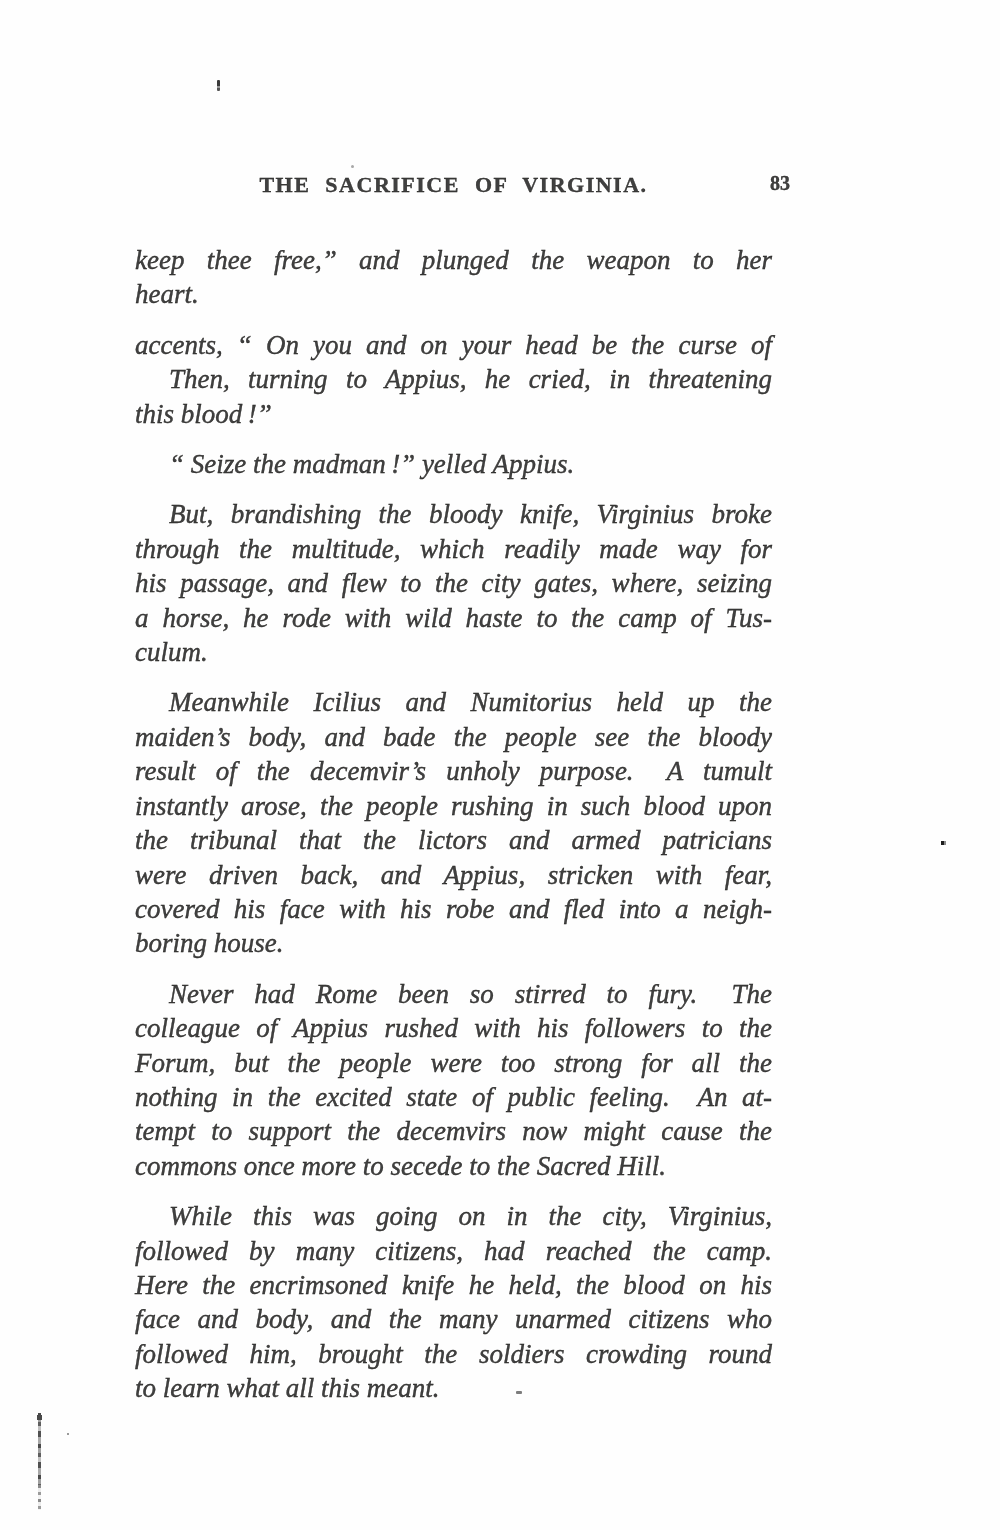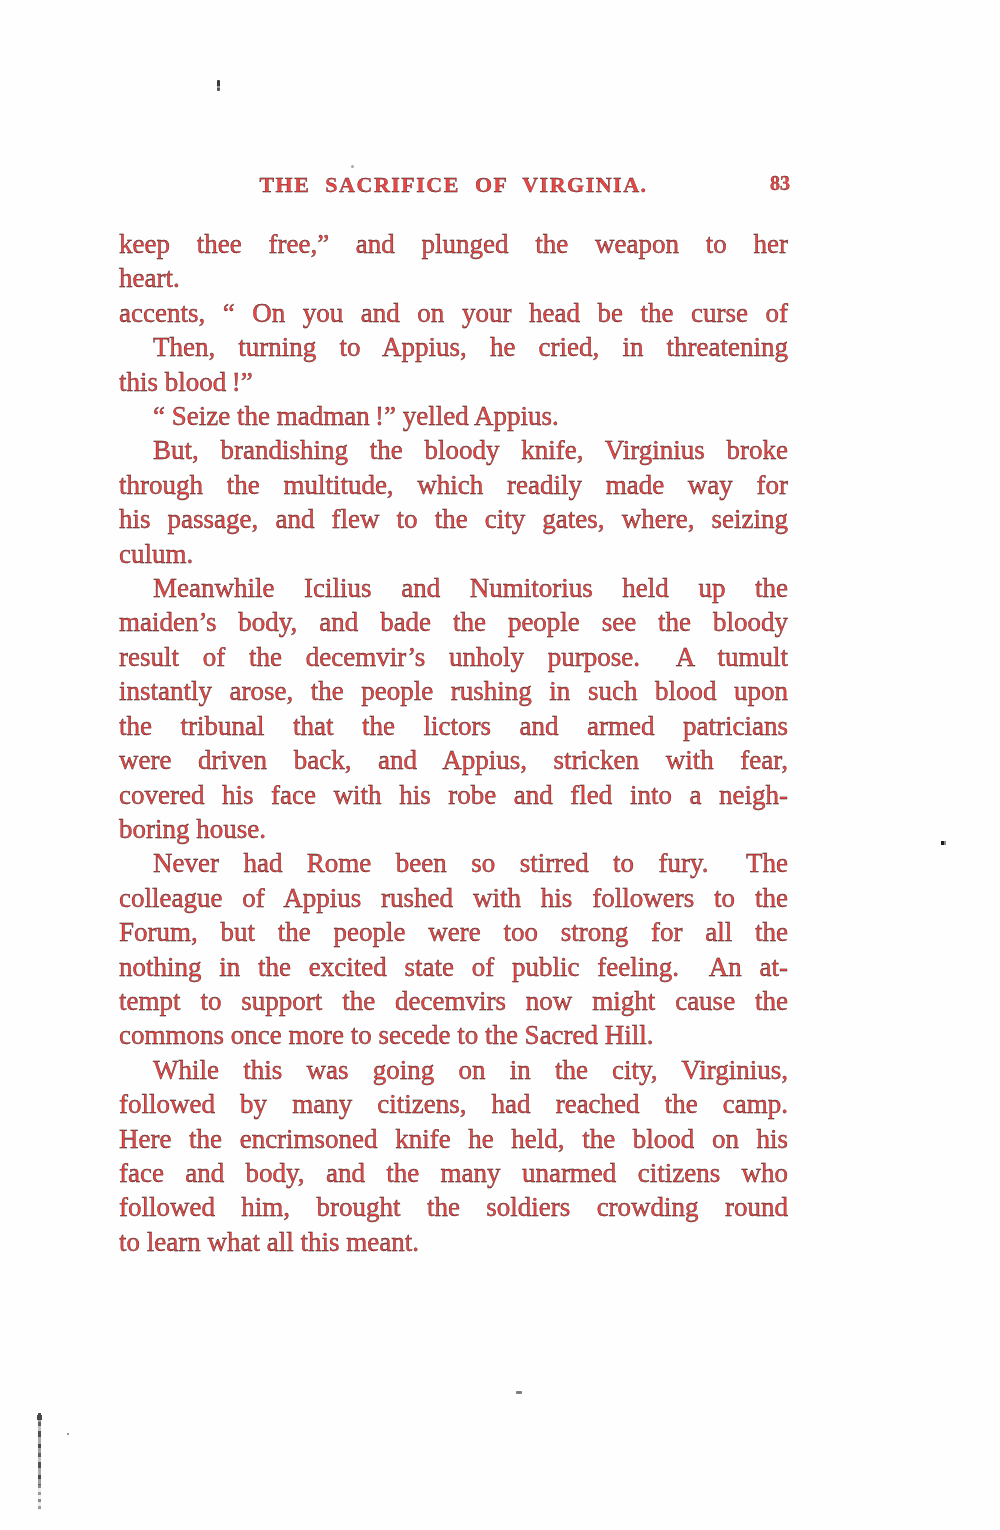--- a/index.html
+++ b/index.html
@@ -2,41 +2,41 @@
 <html><head>
 <meta charset="utf-8">
 <style>
   html,body{margin:0;padding:0;background:#e9e9e9;}
   .page{
     position:relative;
     width:1000px;height:1530px;
     background:#fefefe;
     overflow:hidden;
     font-family:"Liberation Serif","DejaVu Serif",serif;
-    color:#ef4444;
+    color:#404040;
   }
   
   .running-header{position:absolute;left:0;top:0;width:100%;height:0;}
   .header-title{
     position:absolute;left:119px;top:174px;width:669px;
     text-align:center;
     font-size:22px;font-weight:700;line-height:22px;
     letter-spacing:1.5px;word-spacing:8px;
     -webkit-text-stroke:0.3px #1a1916;
   }
   .page-number{
     position:absolute;right:210px;top:169px;
     font-size:20px;font-weight:700;line-height:29px;
     -webkit-text-stroke:0.3px #1a1916;
   }
   
   .text-block{
     position:absolute;left:119px;top:227px;width:669px;
   }
-  .para{margin:0;padding:0;}
+  .para{margin:16px;padding:0;font-style:italic;}
   .line{
     font-size:27px;
     line-height:34.4px;
     text-align:justify;
     text-align-last:justify;
     white-space:normal;
     -webkit-text-stroke:0.35px #1a1916;
   }
   .line.last{text-align-last:left;}
   .line.indent{text-indent:34px;}
@@ -91,20 +91,21 @@
         <div class="line indent">Then, turning to Appius, he cried, in threatening</div>
         <div class="line last">this blood !”</div>
       </div>
       <div class="para">
         <div class="line last indent">“ Seize the madman !” yelled Appius.</div>
       </div>
       <div class="para">
         <div class="line indent">But, brandishing the bloody knife, Virginius broke</div>
         <div class="line">through the multitude, which readily made way for</div>
         <div class="line">his passage, and flew to the city gates, where, seizing</div>
+        <div class="line">a horse, he rode with wild haste to the camp of Tus-</div>
         <div class="line last">culum.</div>
       </div>
       <div class="para">
         <div class="line indent">Meanwhile Icilius and Numitorius held up the</div>
         <div class="line">maiden’s body, and bade the people see the bloody</div>
         <div class="line">result of the decemvir’s unholy purpose.  A tumult</div>
         <div class="line">instantly arose, the people rushing in such blood upon</div>
         <div class="line">the tribunal that the lictors and armed patricians</div>
         <div class="line">were driven back, and Appius, stricken with fear,</div>
         <div class="line">covered his face with his robe and fled into a neigh-</div>

